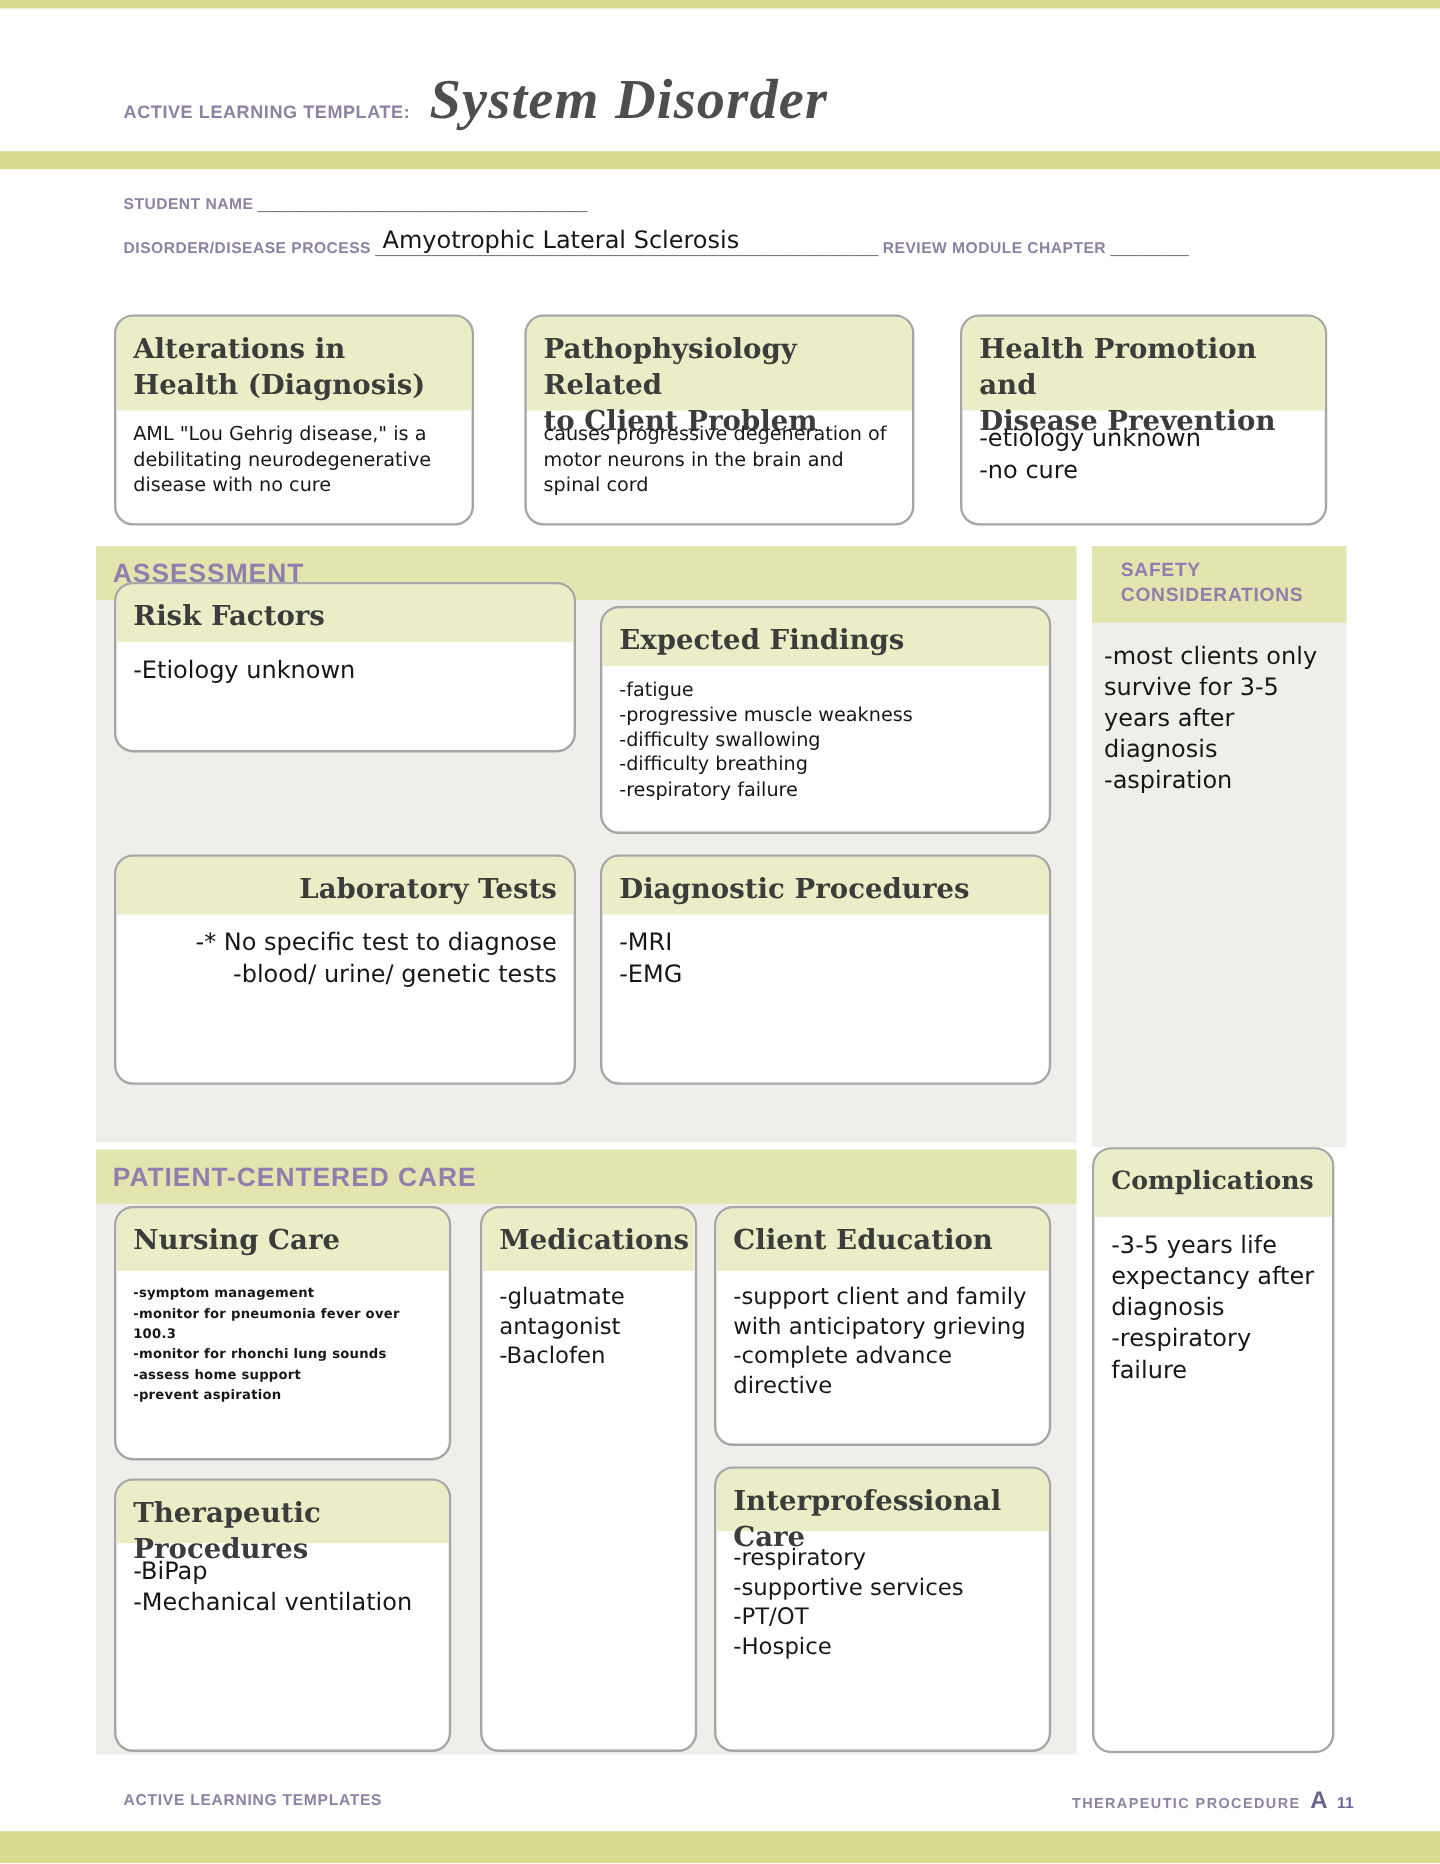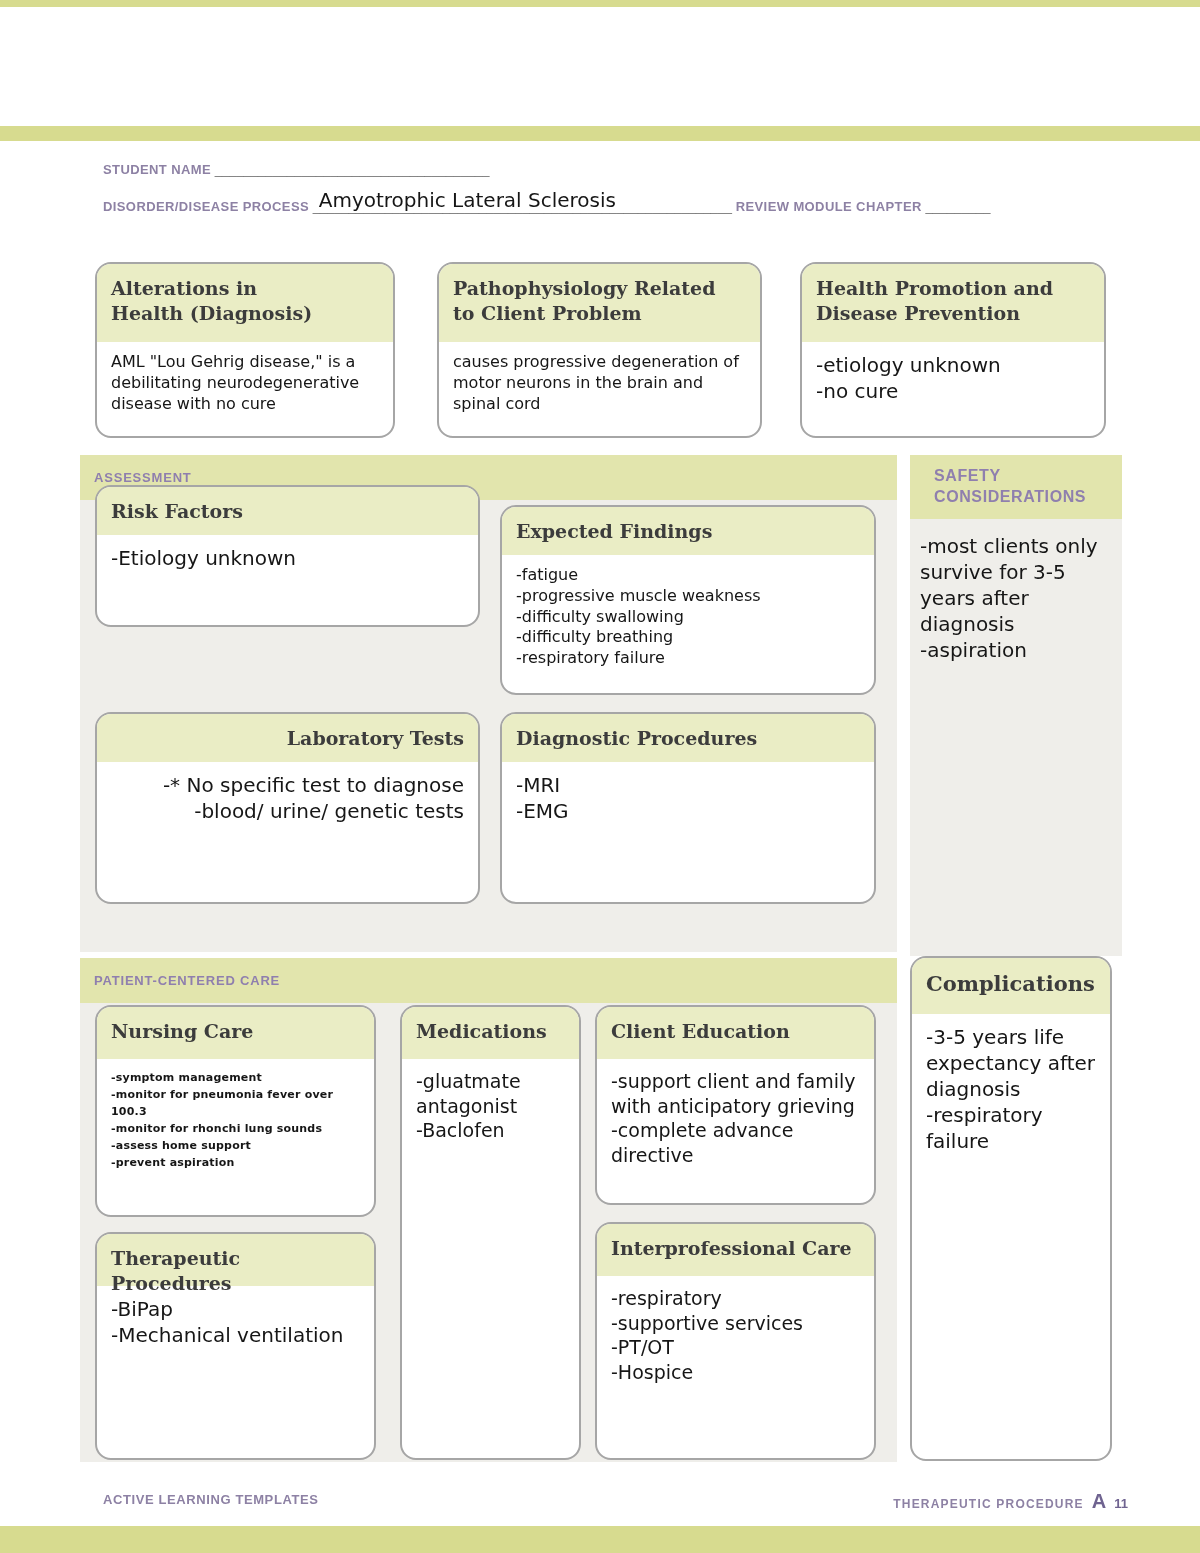--- a/index.html
+++ b/index.html
@@ -28,26 +28,26 @@
   .meta{position:absolute;left:103px;top:162px;width:1004px;}
   .meta-line{white-space:nowrap;font-size:13px;color:#6d6d6d;}
   .meta-line2{margin-top:22px;}
   .meta-label{color:var(--purple);font-weight:bold;letter-spacing:.4px;}
   .meta-under{color:#6d6d6d;}
   .fill{position:relative;display:inline-block;}
   .fill-value{position:absolute;left:6px;bottom:2px;font-size:20px;color:var(--hand);font-family:"DejaVu Sans",sans-serif;white-space:nowrap;}
 
   .gray{position:absolute;background:var(--graybg);}
   .section-band{height:45px;background:var(--band);display:flex;align-items:center;padding:0 14px;}
-  .section-label{color:#8f7fae;font-weight:bold;font-size:13px;letter-spacing:.8px;}
+  .section-label{color:#8f7fae;font-weight:bold;font-size:22px;letter-spacing:.8px;}
 
   .box{position:absolute;background:#ffffff;border:2px solid var(--border);border-radius:16px;overflow:hidden;}
   .box-head{background:var(--boxhead);padding:12px 14px 0;}
   .h78{height:78px;} .h48{height:48px;} .h52{height:52px;} .h56{height:56px;}
-  .box-title{font-family:"DejaVu Serif","Liberation Serif",serif;font-weight:bold;font-size:19px;color:var(--ink);white-space:pre-line;line-height:1.3;}
+  .box-title{font-family:"DejaVu Serif","Liberation Serif",serif;font-weight:bold;font-size:23px;color:var(--ink);white-space:pre-line;line-height:1.3;}
   .t21{font-size:21px;}
   .box-body{padding:10px 14px;font-family:"DejaVu Sans",sans-serif;color:var(--hand);white-space:pre-line;line-height:1.3;}
   .fs11{font-size:11px;font-weight:bold;line-height:1.55;letter-spacing:.2px;}
   .fs16{font-size:16px;}
   .fs19{font-size:19px;}
   .fs20{font-size:20px;}
 
   .safety-band{background:var(--band);padding:11px 24px;}
   .safety-title{color:#8f7fae;font-weight:bold;font-size:16px;letter-spacing:.6px;white-space:pre-line;line-height:1.3;}
   .safety-body{padding:14px 10px;font-family:"DejaVu Sans",sans-serif;font-size:20px;color:var(--hand);white-space:pre-line;line-height:1.3;}
@@ -58,20 +58,24 @@
   .fr-page{font-size:20px;font-weight:bold;color:#6f6390;}
   .fr-num{font-size:13px;font-weight:bold;color:#6f6390;}
 </style>
 </head>
 <body>
 
 <div class="page">
 
   <div class="band band-top"></div>
 
+  <div class="header">
+    <span class="tpl-label">ACTIVE LEARNING TEMPLATE:</span>
+    <span class="tpl-title">System Disorder</span>
+  </div>
 
   <div class="band band-header"></div>
 
   <div class="meta">
     <div class="meta-line">
       <span class="meta-label">STUDENT NAME</span>
       <span class="meta-under">______________________________________</span>
     </div>
     <div class="meta-line meta-line2">
       <span class="meta-label">DISORDER/DISEASE PROCESS</span>

